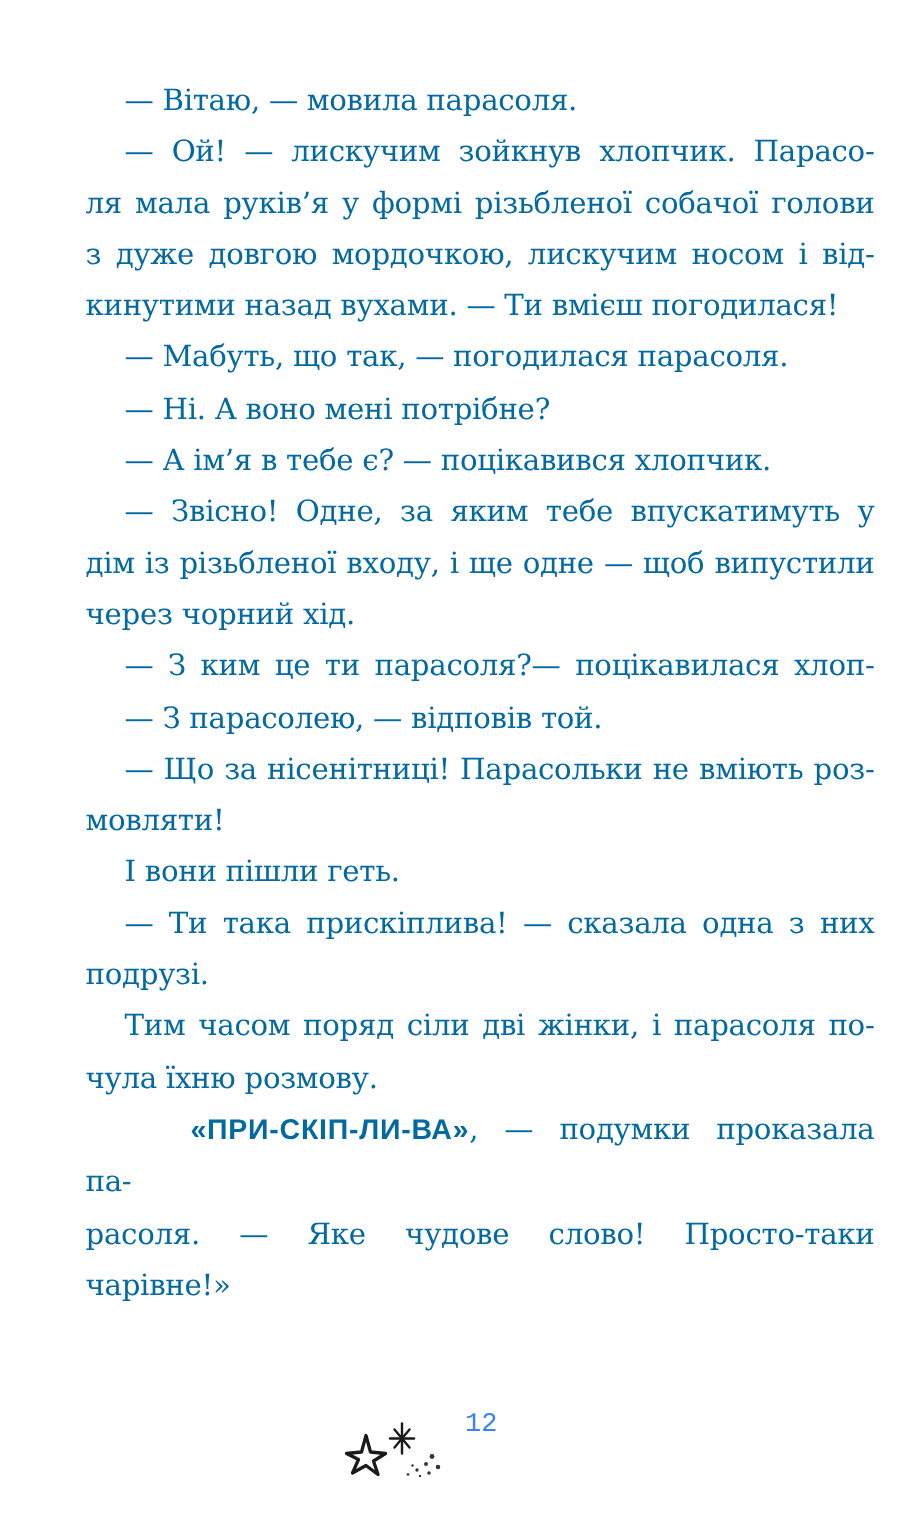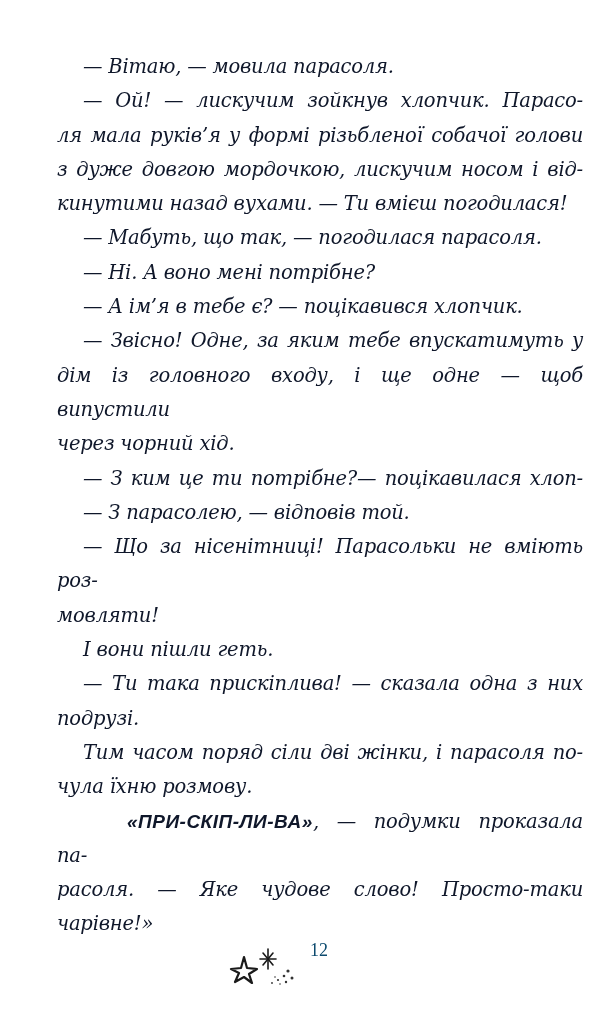--- a/index.html
+++ b/index.html
@@ -14,23 +14,22 @@
       overflow: hidden;
     }
     .page {
       position: absolute;
       left: 57px;
       top: 50px;
       width: 526px;
       font-family: "DejaVu Serif", "Liberation Serif", serif;
       font-size: 19.5px;
       line-height: 34.3px;
-      color: #0f172a;
+      color: #0369a1;
       letter-spacing: -0.2px;
-      font-style: italic;
     }
     .para {
       margin: 0;
       text-indent: 26px;
       text-align: justify;
       -webkit-hyphens: manual;
       hyphens: manual;
     }
     .para .line {
       display: block;
@@ -62,23 +61,23 @@
     }
     .footer svg {
       position: absolute;
       left: 0;
       top: 0;
     }
     .page-number {
       position: absolute;
       left: 84px;
       top: 5px;
-      font-family: Liberation Serif, serif;
+      font-family: Liberation Mono, monospace;
       font-size: 18px;
-      color: #0c4a6e;
+      color: #3b82f6;
     }
   </style>
 </head>
 <body>
 
 <div class="page">
   <p class="para">
     <span class="line first last">— Вітаю, — мовила парасоля.</span>
   </p>
   <p class="para">
@@ -91,25 +90,25 @@
     <span class="line first last">— Мабуть, що так, — погодилася парасоля.</span>
   </p>
   <p class="para">
     <span class="line first last">— Ні. А воно мені потрібне?</span>
   </p>
   <p class="para">
     <span class="line first last">— А ім’я в тебе є? — поцікавився хлопчик.</span>
   </p>
   <p class="para">
     <span class="line first">— Звісно! Одне, за яким тебе впускатимуть у</span>
-    <span class="line">дім із головного входу, і ще одне — щоб випустили</span>
+    <span class="line">дім із різьбленої входу, і ще одне — щоб випустили</span>
     <span class="line last">через чорний хід.</span>
   </p>
   <p class="para">
-    <span class="line first">— З ким це ти потрібне?— поцікавилася хлоп-</span>
+    <span class="line first">— З ким це ти парасоля?— поцікавилася хлоп-</span>
   </p>
   <p class="para">
     <span class="line first last">— З парасолею, — відповів той.</span>
   </p>
   <p class="para">
     <span class="line first">— Що за нісенітниці! Парасольки не вміють роз-</span>
     <span class="line last">мовляти!</span>
   </p>
   <p class="para">
     <span class="line first last">І вони пішли геть.</span>

